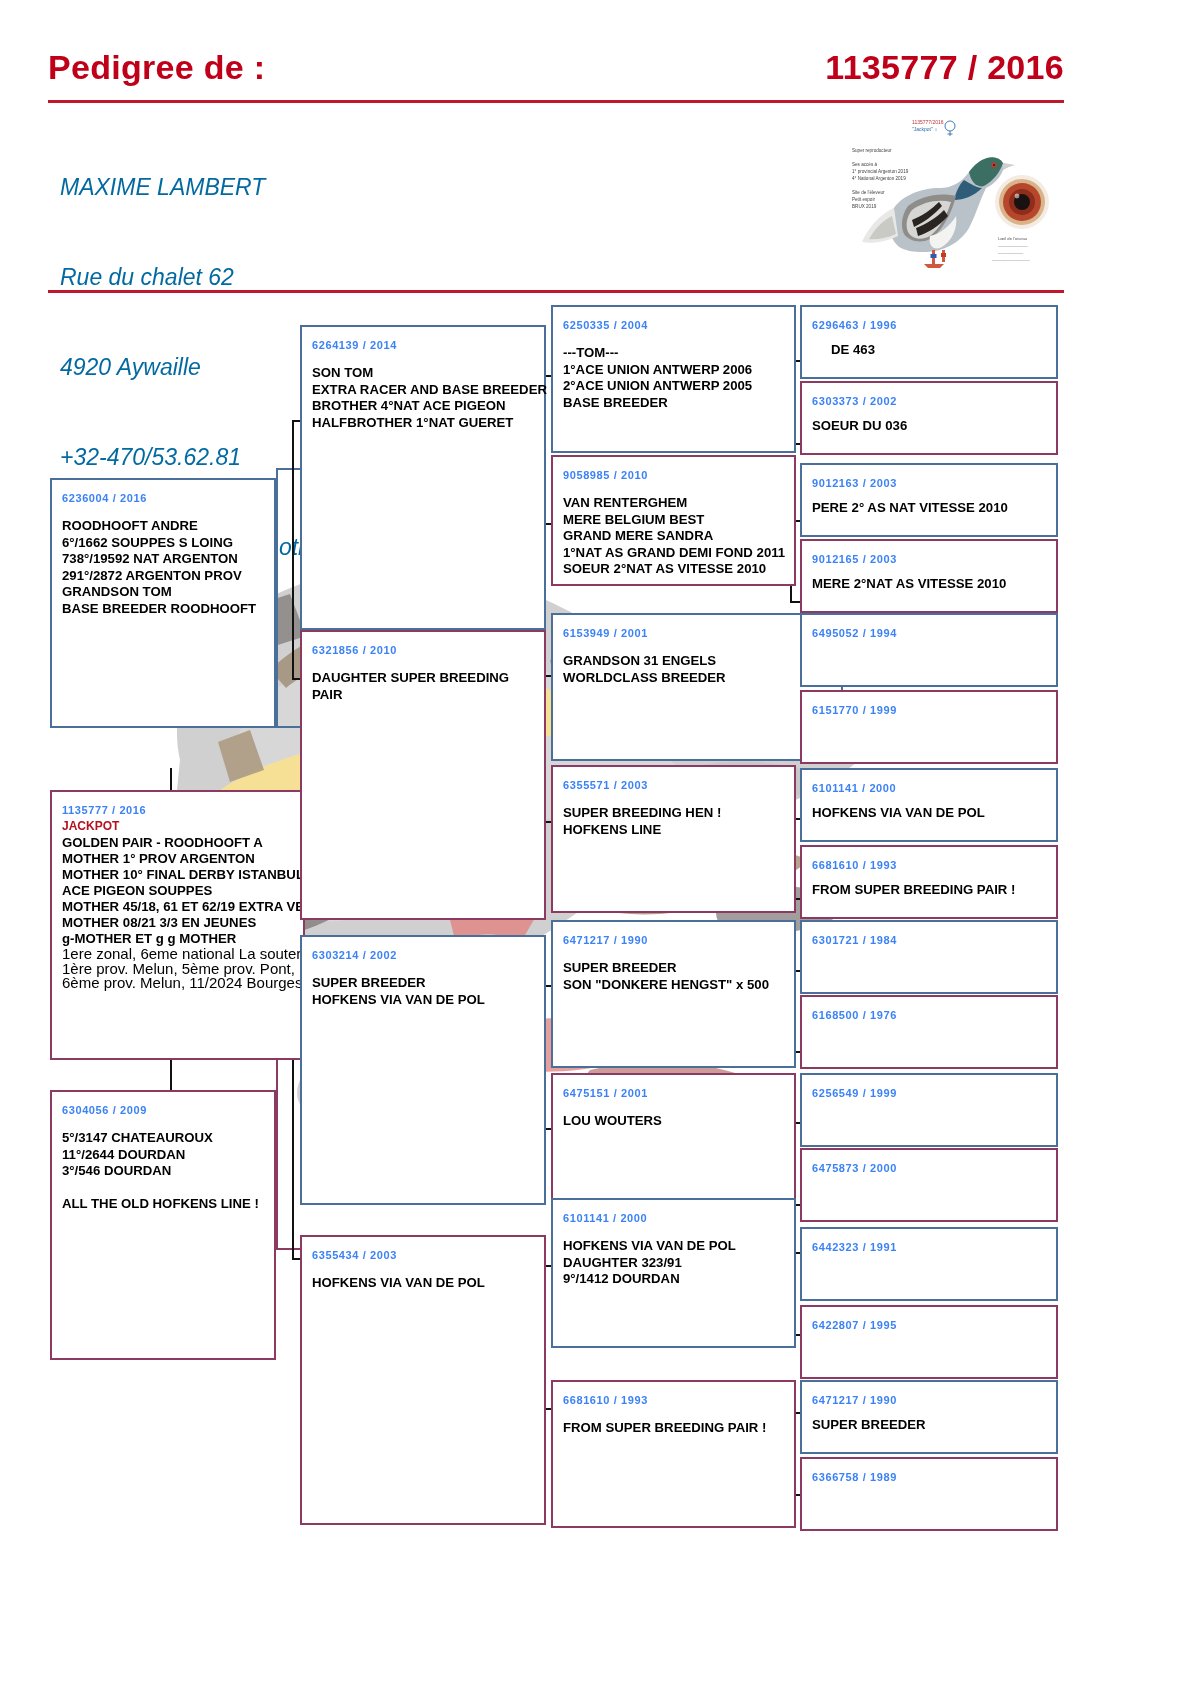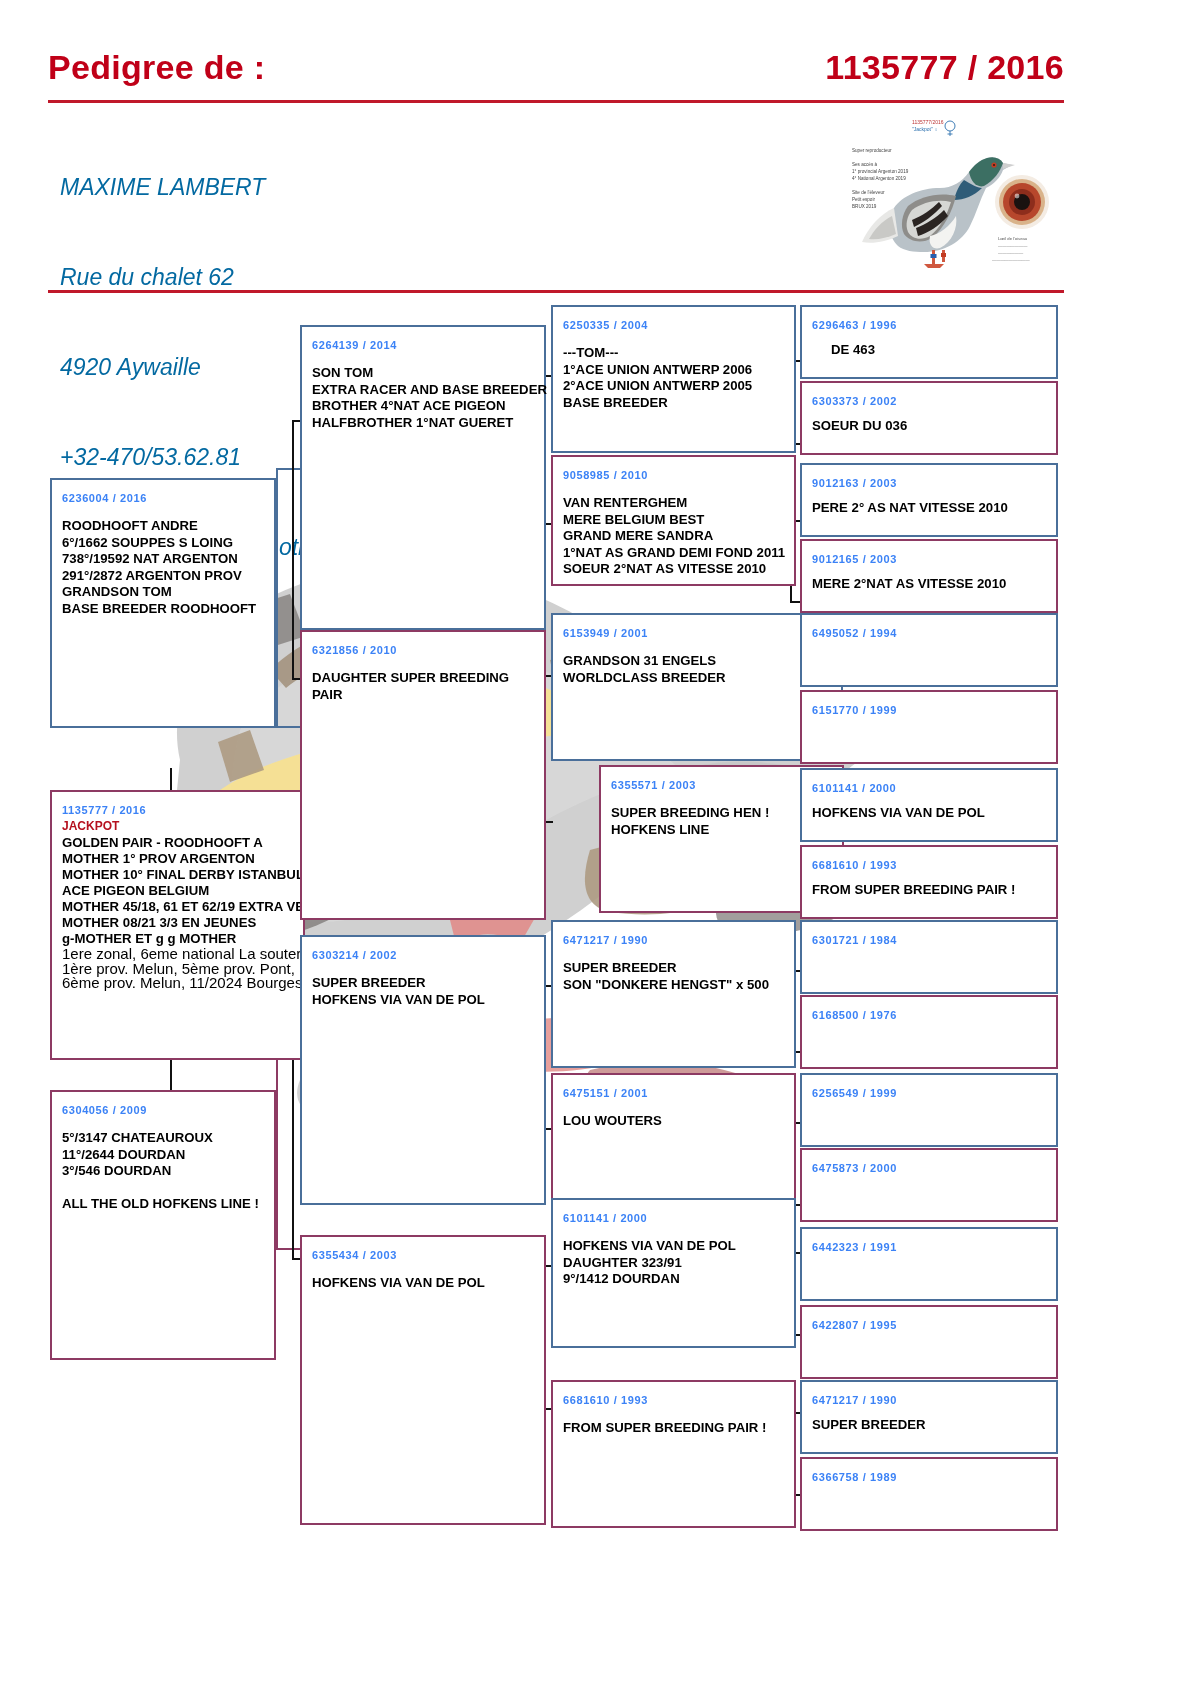--- a/index.html
+++ b/index.html
@@ -294,21 +294,21 @@
       </div>
     </div>
 
     <div class="box hen over" style="left:50px;top:790px;width:255px;height:270px;">
       <div class="ring">1135777 / 2016</div>
       <div class="sub">JACKPOT</div>
       <div class="lines tight" style="margin-top:2px;">
         <div>GOLDEN PAIR - ROODHOOFT A</div>
         <div>MOTHER 1° PROV ARGENTON</div>
         <div>MOTHER 10° FINAL DERBY ISTANBUL</div>
-        <div>ACE PIGEON BELGIUM</div>
+        <div>ACE PIGEON SOUPPES</div>
         <div>MOTHER 45/18, 61 ET 62/19 EXTRA VEUFS</div>
         <div>MOTHER 08/21 3/3 EN JEUNES</div>
         <div>g-MOTHER ET g g MOTHER</div>
       </div>
       <div class="lines sm" style="margin-top:0;">
         <div>1ere zonal, 6eme national La souterraine</div>
         <div>1ère prov. Melun, 5ème prov. Pont,</div>
         <div> 6ème prov. Melun, 11/2024 Bourges</div>
       </div>
     </div>
@@ -379,21 +379,21 @@
     </div>
 
     <div class="box cock over" style="left:551px;top:613px;width:292px;height:148px;">
       <div class="ring">6153949 / 2001</div>
       <div class="lines">
         <div>GRANDSON 31 ENGELS</div>
         <div>WORLDCLASS BREEDER</div>
       </div>
     </div>
 
-    <div class="box hen over" style="left:551px;top:765px;width:245px;height:148px;margin-left:48px;">
+    <div class="box hen over" style="left:551px;top:765px;width:245px;height:148px;">
       <div class="ring">6355571 / 2003</div>
       <div class="lines">
         <div>SUPER BREEDING HEN !</div>
         <div>HOFKENS LINE</div>
       </div>
     </div>
 
     <div class="box cock over" style="left:551px;top:920px;width:245px;height:148px;">
       <div class="ring">6471217 / 1990</div>
       <div class="lines">

